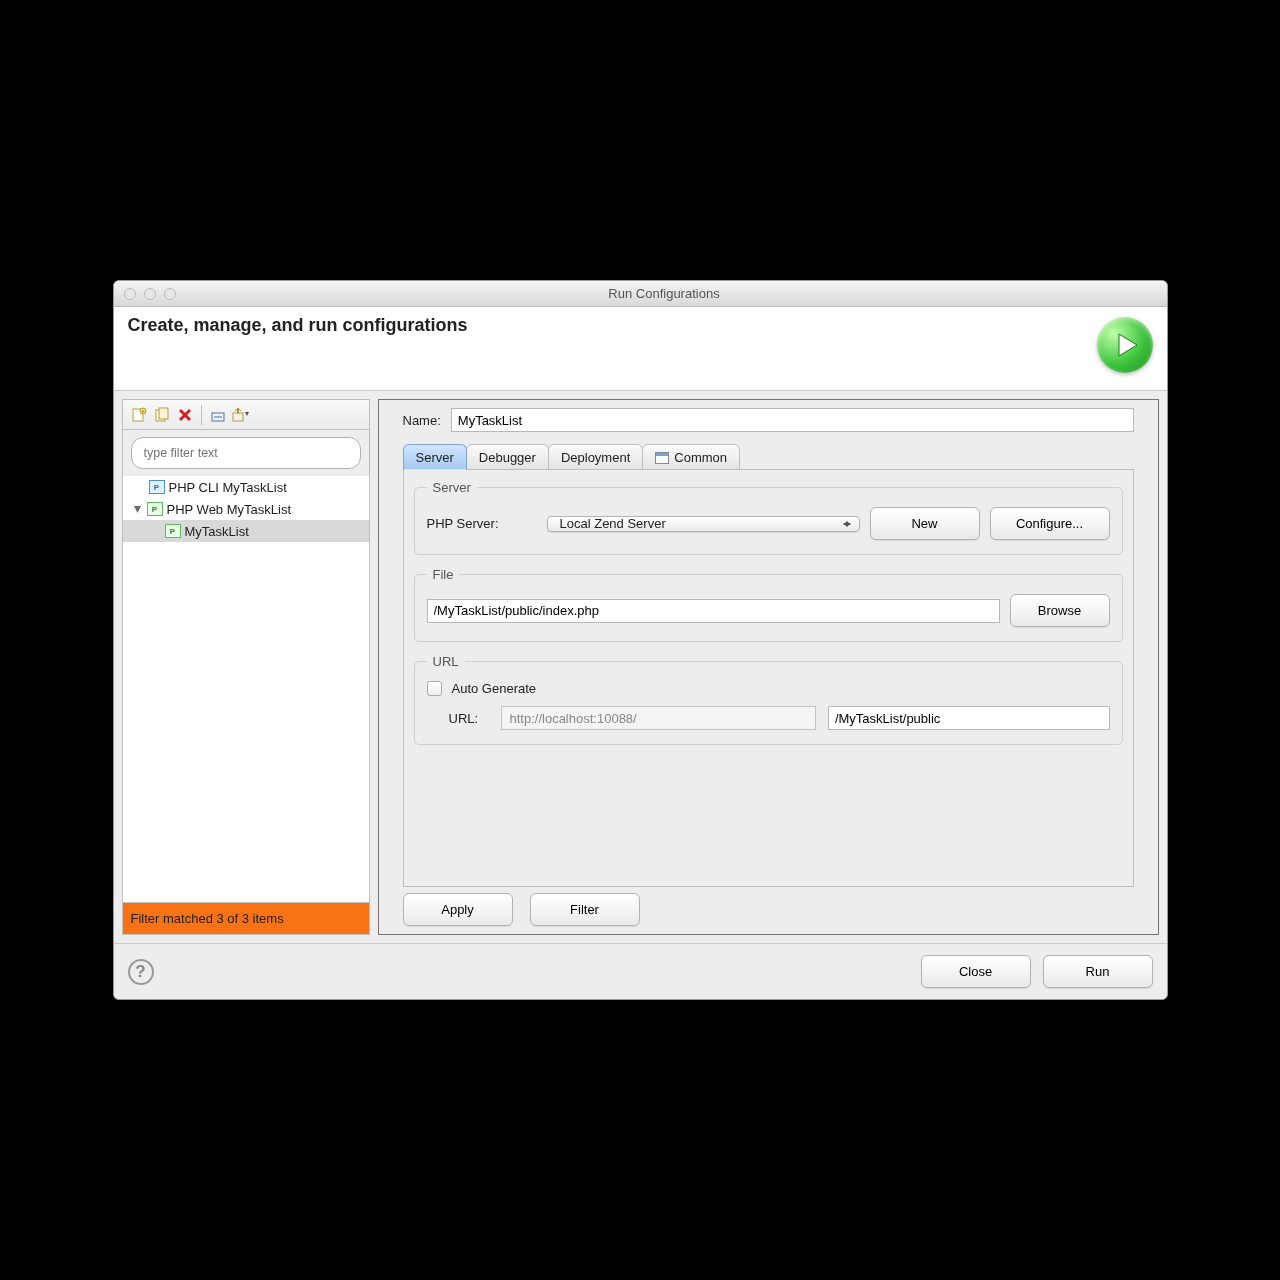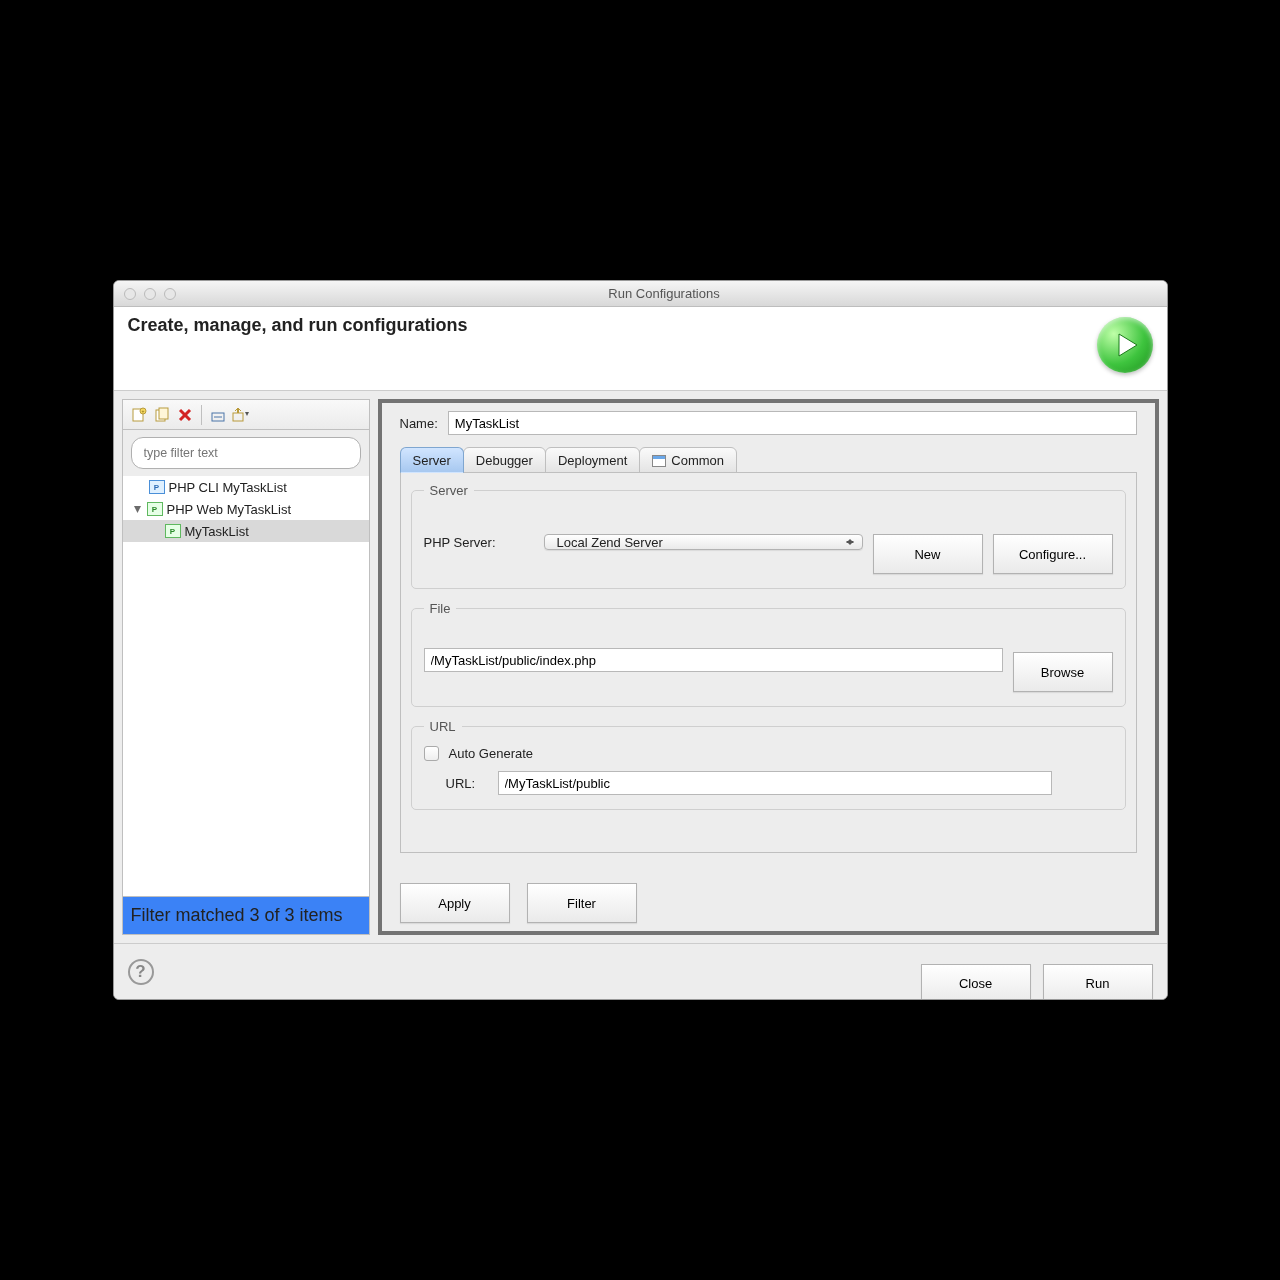--- a/index.html
+++ b/index.html
@@ -141,30 +141,30 @@
     width: 16px; height: 14px;
     border: 1px solid #4a8fd8;
     background: #dff0ff;
     display: inline-flex;
     align-items: center; justify-content: center;
     font-size: 8px; font-weight: bold; color: #2d6cb5;
   }
   .filter-status {
     border-top: 1px solid #bfbfbf;
     padding: 8px 8px;
-    font-size: 18px;
-    background: #3b82f6;
+    font-size: 13px;
+    background: #f97316;
   }
   .right {
     flex: 1;
-    border: 4px solid #737373;
+    border: 1px solid #737373;
     background: #ededed;
     display: flex;
     flex-direction: column;
-    padding: 8px 18px;
+    padding: 8px 24px;
   }
   .name-row {
     display: flex;
     align-items: center;
     gap: 10px;
     margin-bottom: 10px;
   }
   .name-row label { font-size: 13px; }
   .text-input {
     height: 24px;
@@ -217,32 +217,31 @@
     border-radius: 5px;
     padding: 12px 12px 14px 12px;
   }
   legend {
     padding: 0 6px;
     font-size: 13px;
     color: #555;
   }
   .row { display: flex; align-items: center; gap: 10px; }
   .btn {
-    height: 40px;
+    height: 33px;
     min-width: 90px;
     padding: 0 16px;
     border: 1px solid #b2b2b2;
-    border-radius: 0;
+    border-radius: 6px;
     background: linear-gradient(#ffffff, #eaeaea);
     font-size: 13px;
     box-shadow: 0 1px 1px rgba(0,0,0,0.08);
     display: inline-flex;
     align-items: center;
     justify-content: center;
-    margin-top: 24px;
   }
   .select {
     height: 16px;
     border: 1px solid #b2b2b2;
     border-radius: 4px;
     background: linear-gradient(#ffffff, #eaeaea);
     padding: 0 26px 0 12px;
     font-size: 13px;
     display: flex;
     align-items: center;
@@ -462,20 +461,21 @@
         </fieldset>
 
         <fieldset>
           <legend>URL</legend>
           <div class="row" style="">
             <span class="checkbox"></span>
             <span>Auto Generate</span>
           </div>
           <div class="url-row">
             <span style="width:40px;">URL:</span>
+            <div class="url-base">http://localhost:10088/</div>
             <input class="text-input" style="flex: 0.9 1 0%;" value="/MyTaskList/public">
           </div>
         </fieldset>
 
       </div>
 
       <div class="actions">
         <button class="btn" style="min-width:110px;">Apply</button>
         <button class="btn" style="min-width:110px;">Filter</button>
       </div>

